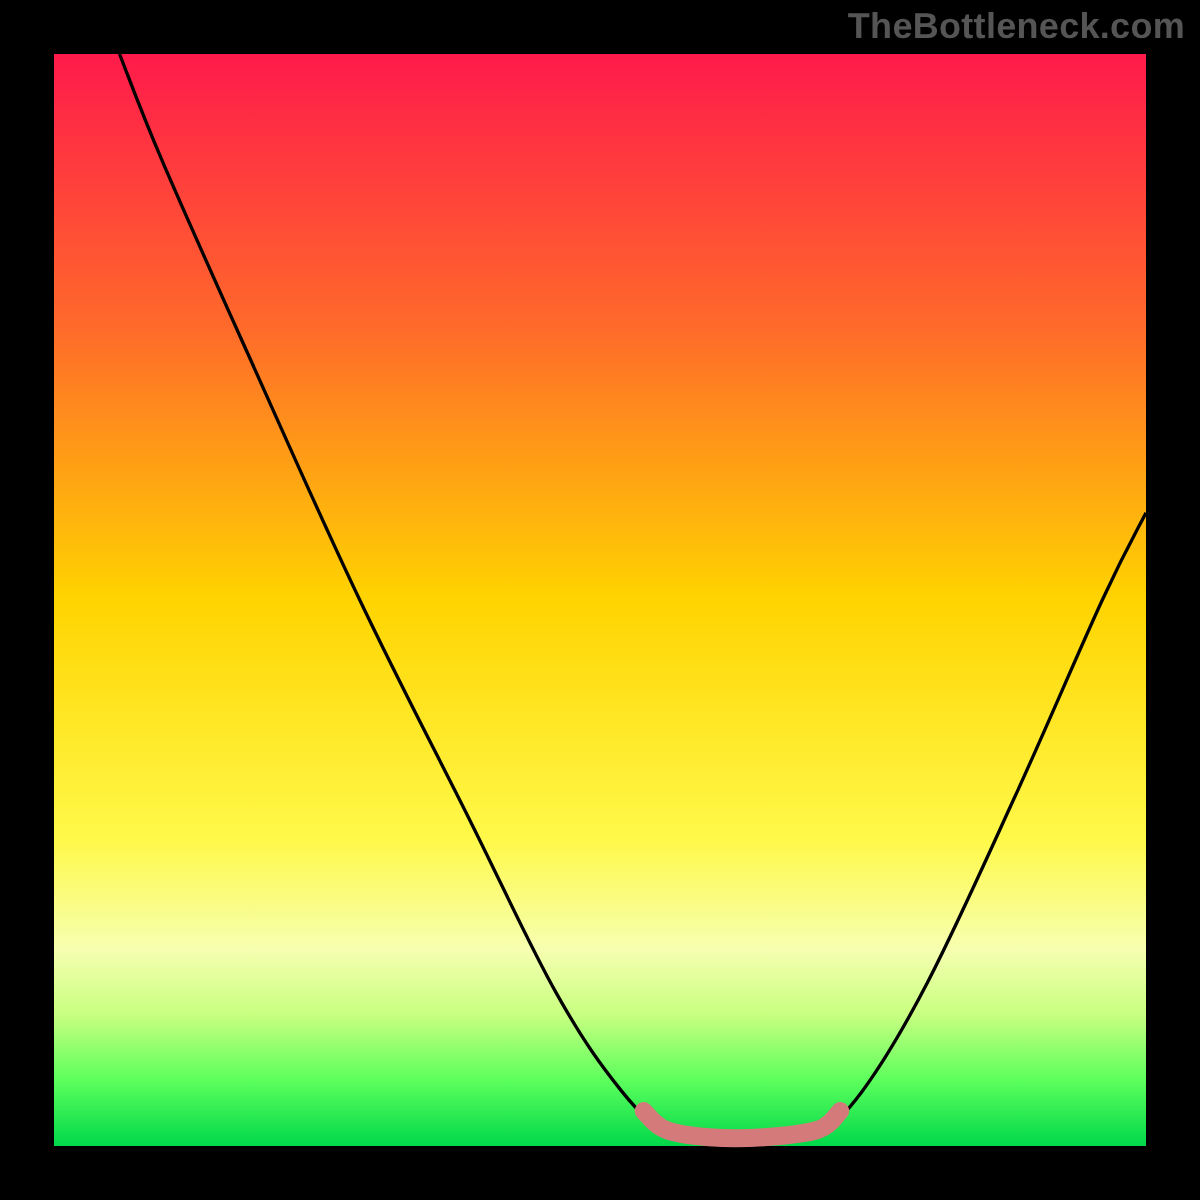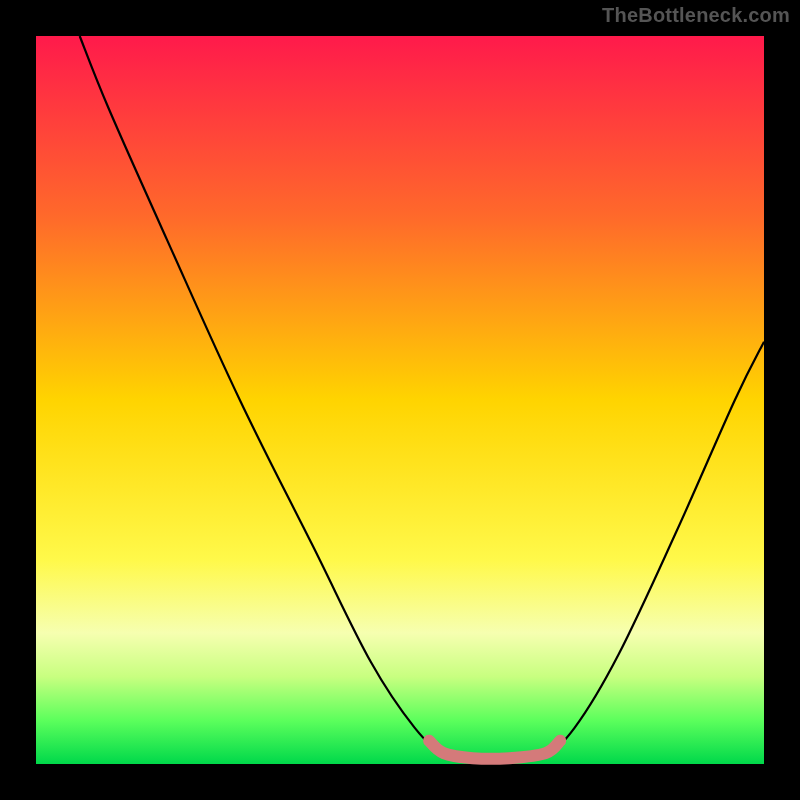--- a/index.html
+++ b/index.html
@@ -15,21 +15,21 @@
     position: relative;
     width: 800px;
     height: 800px;
     background: #000;
   }
   .watermark {
     position: absolute;
     top: 4px;
     right: 10px;
     color: #555555;
-    font-size: 20px;
+    font-size: 24px;
     font-weight: bold;
     z-index: 10;
     letter-spacing: 0.2px;
   }
   svg {
     display: block;
   }
 </style>
 </head>
 <body>

